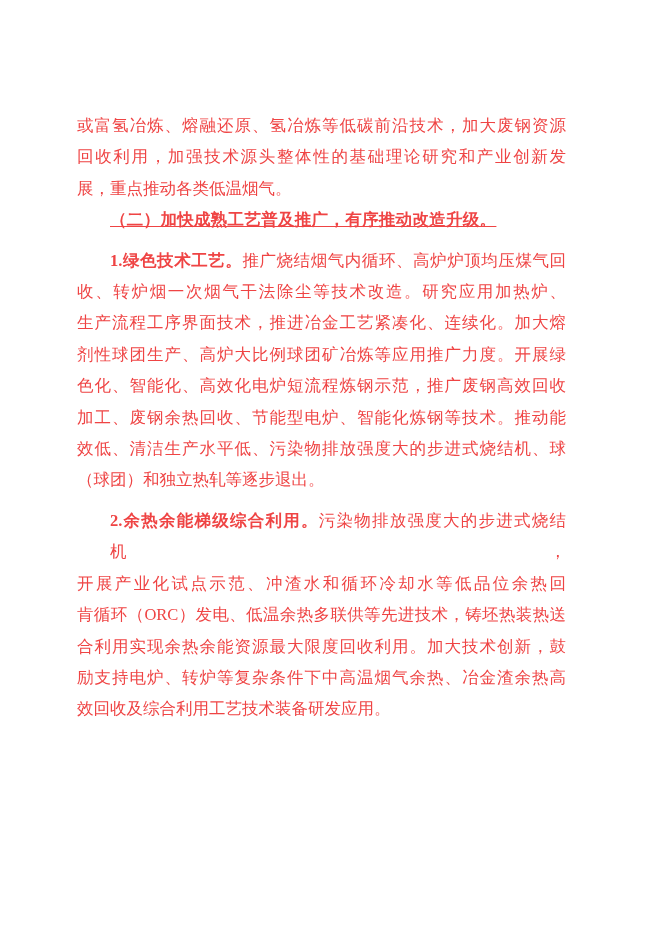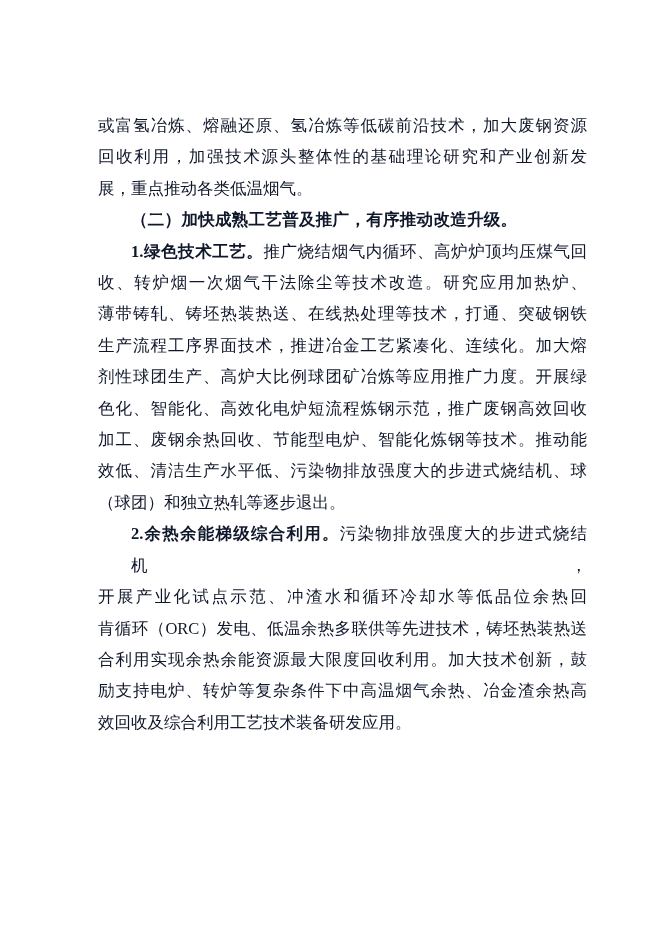--- a/index.html
+++ b/index.html
@@ -7,57 +7,56 @@
   .page {
     position: relative;
     width: 660px;
     height: 934px;
     margin: 0 auto;
     background: #ffffff;
     overflow: hidden;
   }
   .textblock {
     position: absolute;
-    left: 98px;
+    left: 77px;
     top: 110px;
     width: 489px;
     font-family: "Liberation Serif", "DejaVu Serif", serif;
     font-size: 16.5px;
     line-height: 31.4px;
-    color: #0f172a;
+    color: #ef4444;
     -webkit-font-smoothing: antialiased;
   }
   .line {
     text-align: justify;
     white-space: nowrap;
   }
   .line.fill {
     white-space: normal;
     text-align-last: justify;
   }
   .indent { padding-left: 33px; }
-  .gap-before { }
+  .gap-before { margin-top: 9px; }
   .bold, b { font-weight: 700; }
-  .heading { font-weight: 700; letter-spacing: 0.3px; }
+  .heading { font-weight: 700; letter-spacing: 0.3px; text-decoration: underline; }
 </style>
 </head>
 <body>
 
 <div class="page">
   <div class="textblock">
 
     <div class="line fill"><span>或富氢冶炼、熔融还原、氢冶炼等低碳前沿技术，加大废钢资源</span></div>
     <div class="line fill"><span>回收利用，加强技术源头整体性的基础理论研究和产业创新发</span></div>
     <div class="line"><span>展，重点推动各类低温烟气。</span></div>
 
     <div class="line indent heading"><span>（二）加快成熟工艺普及推广，有序推动改造升级。</span></div>
 
     <div class="line fill indent gap-before"><b>1.绿色技术工艺。</b><span>推广烧结烟气内循环、高炉炉顶均压煤气回</span></div>
     <div class="line fill"><span>收、转炉烟一次烟气干法除尘等技术改造。研究应用加热炉、</span></div>
-    <div class="line fill"><span>薄带铸轧、铸坯热装热送、在线热处理等技术，打通、突破钢铁</span></div>
     <div class="line fill"><span>生产流程工序界面技术，推进冶金工艺紧凑化、连续化。加大熔</span></div>
     <div class="line fill"><span>剂性球团生产、高炉大比例球团矿冶炼等应用推广力度。开展绿</span></div>
     <div class="line fill"><span>色化、智能化、高效化电炉短流程炼钢示范，推广废钢高效回收</span></div>
     <div class="line fill"><span>加工、废钢余热回收、节能型电炉、智能化炼钢等技术。推动能</span></div>
     <div class="line fill"><span>效低、清洁生产水平低、污染物排放强度大的步进式烧结机、球</span></div>
     <div class="line"><span>（球团）和独立热轧等逐步退出。</span></div>
 
     <div class="line fill indent gap-before"><b>2.余热余能梯级综合利用。</b><span>污染物排放强度大的步进式烧结机，</span></div>
     <div class="line fill"><span>开展产业化试点示范、冲渣水和循环冷却水等低品位余热回</span></div>
     <div class="line fill"><span>肯循环（ORC）发电、低温余热多联供等先进技术，铸坯热装热送</span></div>

